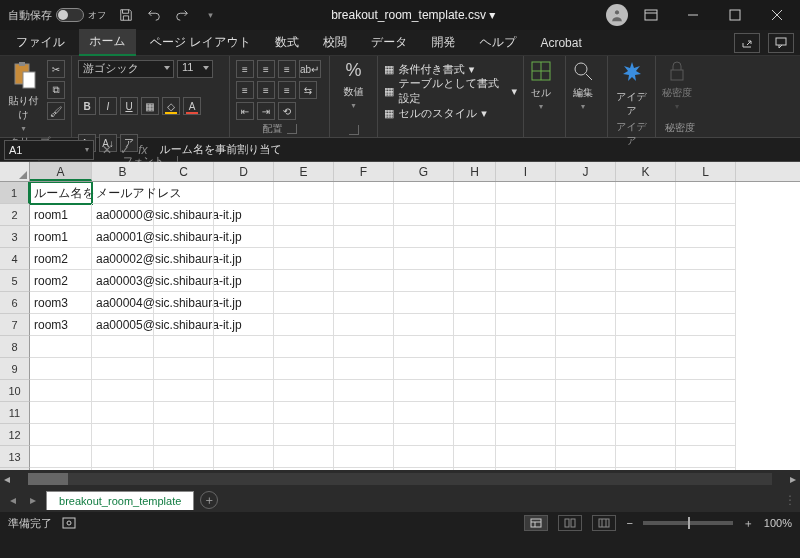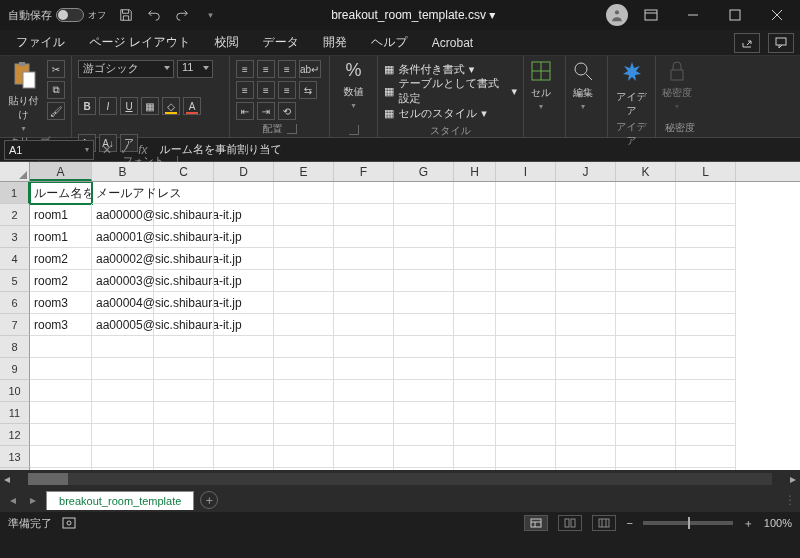--- a/index.html
+++ b/index.html
@@ -137,21 +137,23 @@
         <svg width="12" height="12">
           <line x1="1" y1="1" x2="11" y2="11"></line>
           <line x1="11" y1="1" x2="1" y2="11"></line>
         </svg>
       </div>
   </div>
 </div>
 
 <div class="tabs">
   <div class="tab">ファイル</div>
+  <div class="tab active">ホーム</div>
   <div class="tab">ページ レイアウト</div>
+  <div class="tab">数式</div>
   <div class="tab">校閲</div>
   <div class="tab">データ</div>
   <div class="tab">開発</div>
   <div class="tab">ヘルプ</div>
   <div class="tab">Acrobat</div>
   <div class="spacer"></div>
   <div class="iconbtn">
       <svg width="12" height="12" fill="none" stroke="#ccc">
         <path d="M6 8l4-4M10 4H7M10 4v3M2 6v4h8"></path>
       </svg>
@@ -252,23 +254,20 @@
         <span class="corner-btn"></span>
       </div>
   </div>
 
   <div class="group" style="width:146px">
     <div class="group-body" style="flex-direction:column;gap:4px">
       <div class="styleitem"><span>▦</span><span>条件付き書式</span> ▾</div>
       <div class="styleitem"><span>▦</span><span>テーブルとして書式設定</span> ▾</div>
       <div class="styleitem"><span>▦</span><span>セルのスタイル</span> ▾</div>
     </div>
-    <div class="group-label">
-        <span>スタイル</span>
-      </div>
   </div>
 
   <div class="group" style="width:42px">
     <div class="group-body">
         <div class="vbtn">
           <svg width="22" height="22">
             <rect x="2" y="2" width="18" height="18" fill="none" stroke="#6ab04c"></rect>
             <line x1="2" y1="11" x2="20" y2="11" stroke="#6ab04c"></line>
             <line x1="11" y1="2" x2="11" y2="20" stroke="#6ab04c"></line>
           </svg>

